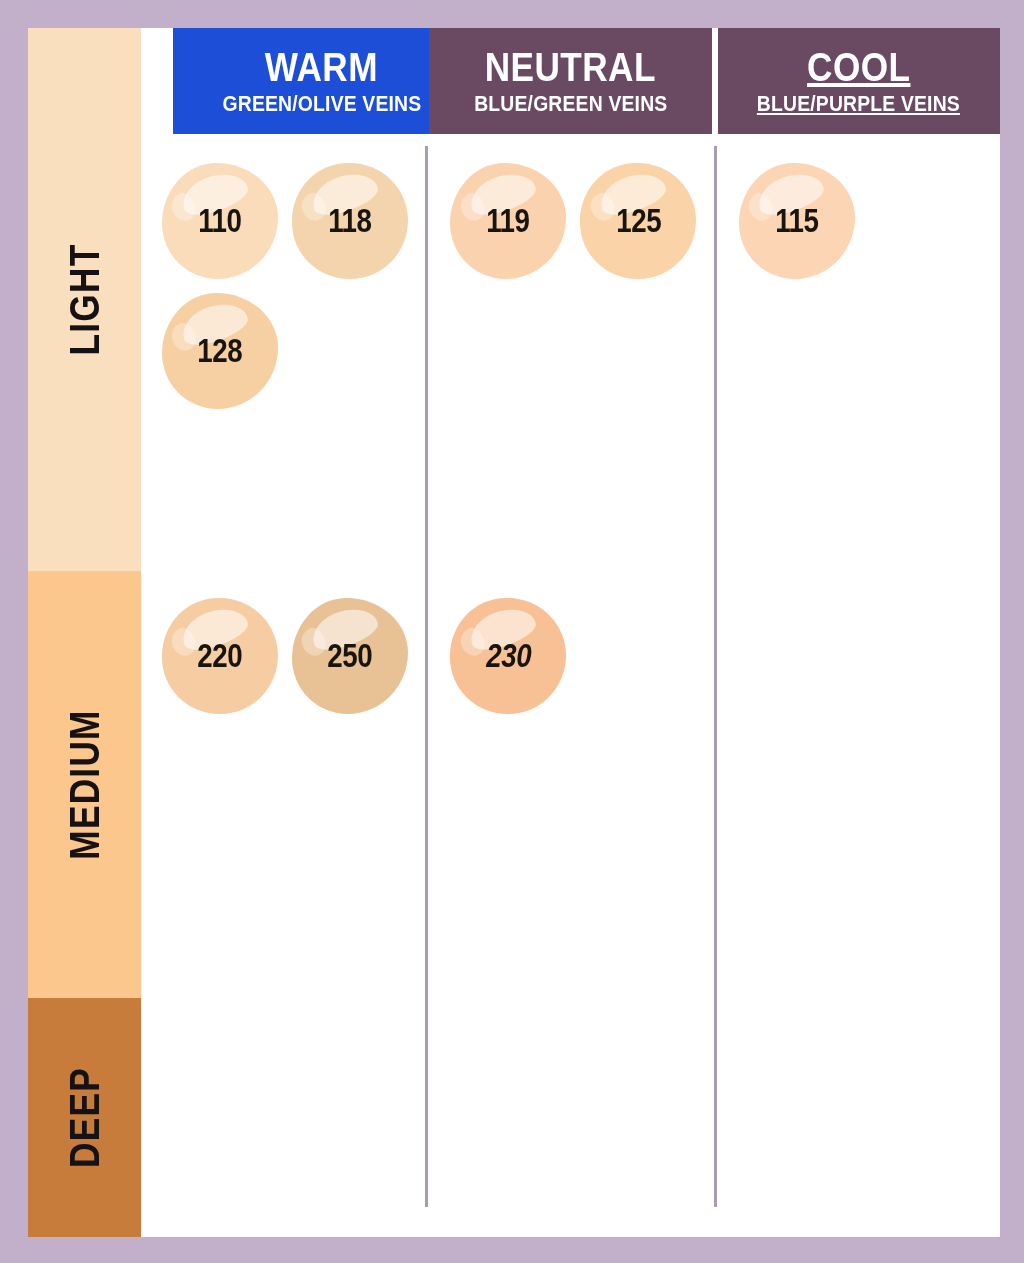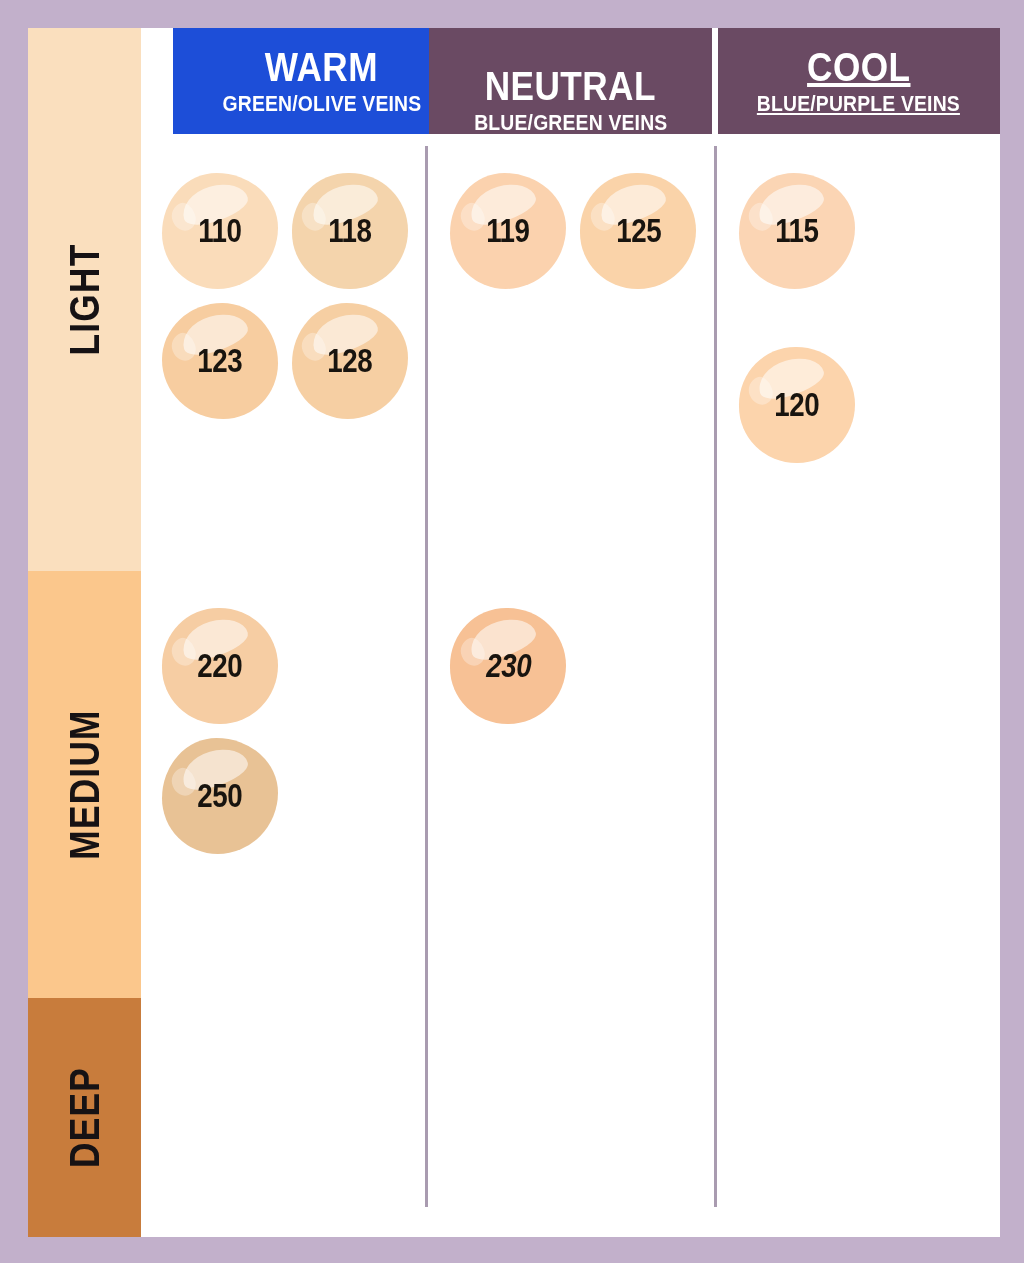--- a/index.html
+++ b/index.html
@@ -100,21 +100,21 @@
     position: absolute;
     width: 3px;
     background: #a99bb0;
     top: 118px;
     height: 1061px;
   }
 
   
   .swatch-column {
     position: absolute;
-    top: 116px;
+    top: 106px;
     bottom: 0;
     padding-left: 38px;
   }
   .swatch-group {
     position: absolute;
     display: flex;
     flex-wrap: wrap;
     align-content: flex-start;
   }
   .swatch-cell {
@@ -186,21 +186,21 @@
         <div class="depth-band-label">DEEP</div>
       </div>
     </div>
 
   <div id="swatch-card">
     <div id="headers-layer">
         <div class="col-header" style="left: 0px; width: 297px; background: #1d4ed8; margin-left: 32px;">
           <div class="col-header-title">WARM</div>
           <div class="col-header-sub">GREEN/OLIVE VEINS</div>
         </div>
-        <div class="col-header" style="left: 288.333px; width: 282.333px; background: rgb(106, 74, 99); justify-content: flex-end;">
+        <div class="col-header" style="left: 288.333px; width: 282.333px; background: rgb(106, 74, 99);">
           <div class="col-header-title">NEUTRAL</div>
           <div class="col-header-sub">BLUE/GREEN VEINS</div>
         </div>
         <div class="col-header" style="left: 576.667px; width: 282.333px; background: rgb(106, 74, 99); text-decoration: underline;">
           <div class="col-header-title">COOL</div>
           <div class="col-header-sub">BLUE/PURPLE VEINS</div>
         </div>
       </div>
     <div id="dividers-layer">
         <div class="col-divider" style="left: 284.333px; background: rgb(169, 155, 176);"></div>
@@ -217,35 +217,28 @@
               <span class="swatch-shadelabel">110</span>
             </div>
             <div class="swatch-cell">
               <div class="swatch-blob" style="background: rgb(244, 212, 172); border-radius: 49% 51% 50% 50% / 50% 50% 51% 49%;">
                 <div class="swatch-gloss"></div>
                 <div class="swatch-gloss2"></div>
               </div>
               <span class="swatch-shadelabel">118</span>
             </div>
             <div class="swatch-cell">
-              <div class="swatch-blob" style="background: rgb(247, 205, 160); border-radius: 52% 48% 47% 53% / 49% 52% 48% 51%;">
-                <div class="swatch-gloss"></div>
-                <div class="swatch-gloss2"></div>
-              </div>
-              <span class="swatch-shadelabel">123</span>
-            </div>
-            <div class="swatch-cell">
               <div class="swatch-blob" style="background: rgb(246, 207, 163); border-radius: 47% 53% 52% 48% / 52% 47% 53% 48%;">
                 <div class="swatch-gloss"></div>
                 <div class="swatch-gloss2"></div>
               </div>
               <span class="swatch-shadelabel">128</span>
             </div>
           </div>
-          <div class="swatch-group" style="top: 457px; left: 14px; width: 268.333px; flex-direction: column;">
+          <div class="swatch-group" style="top: 457px; left: 14px; width: 268.333px;">
             <div class="swatch-cell">
               <div class="swatch-blob" style="background: rgb(246, 205, 163); border-radius: 49% 51% 50% 50% / 50% 50% 51% 49%;">
                 <div class="swatch-gloss"></div>
                 <div class="swatch-gloss2"></div>
               </div>
               <span class="swatch-shadelabel">220</span>
             </div>
             <div class="swatch-cell">
               <div class="swatch-blob" style="background: rgb(232, 194, 149); border-radius: 47% 53% 52% 48% / 52% 47% 53% 48%;">
                 <div class="swatch-gloss"></div>
@@ -284,25 +277,18 @@
         </div>
         <div class="swatch-column" style="left: 576.667px; width: 282.333px;">
           <div class="swatch-group" style="top: 22px; left: 14px; width: 268.333px; gap: 44px;">
             <div class="swatch-cell">
               <div class="swatch-blob" style="background: rgb(251, 213, 180); border-radius: 47% 53% 52% 48% / 52% 47% 53% 48%;">
                 <div class="swatch-gloss"></div>
                 <div class="swatch-gloss2"></div>
               </div>
               <span class="swatch-shadelabel">115</span>
             </div>
-            <div class="swatch-cell">
-              <div class="swatch-blob" style="background: rgb(252, 212, 172); border-radius: 49% 51% 50% 50% / 50% 50% 51% 49%;">
-                <div class="swatch-gloss"></div>
-                <div class="swatch-gloss2"></div>
-              </div>
-              <span class="swatch-shadelabel">120</span>
-            </div>
           </div>
         </div>
       </div>
   </div>
 
 </div>
 
 </body></html>

